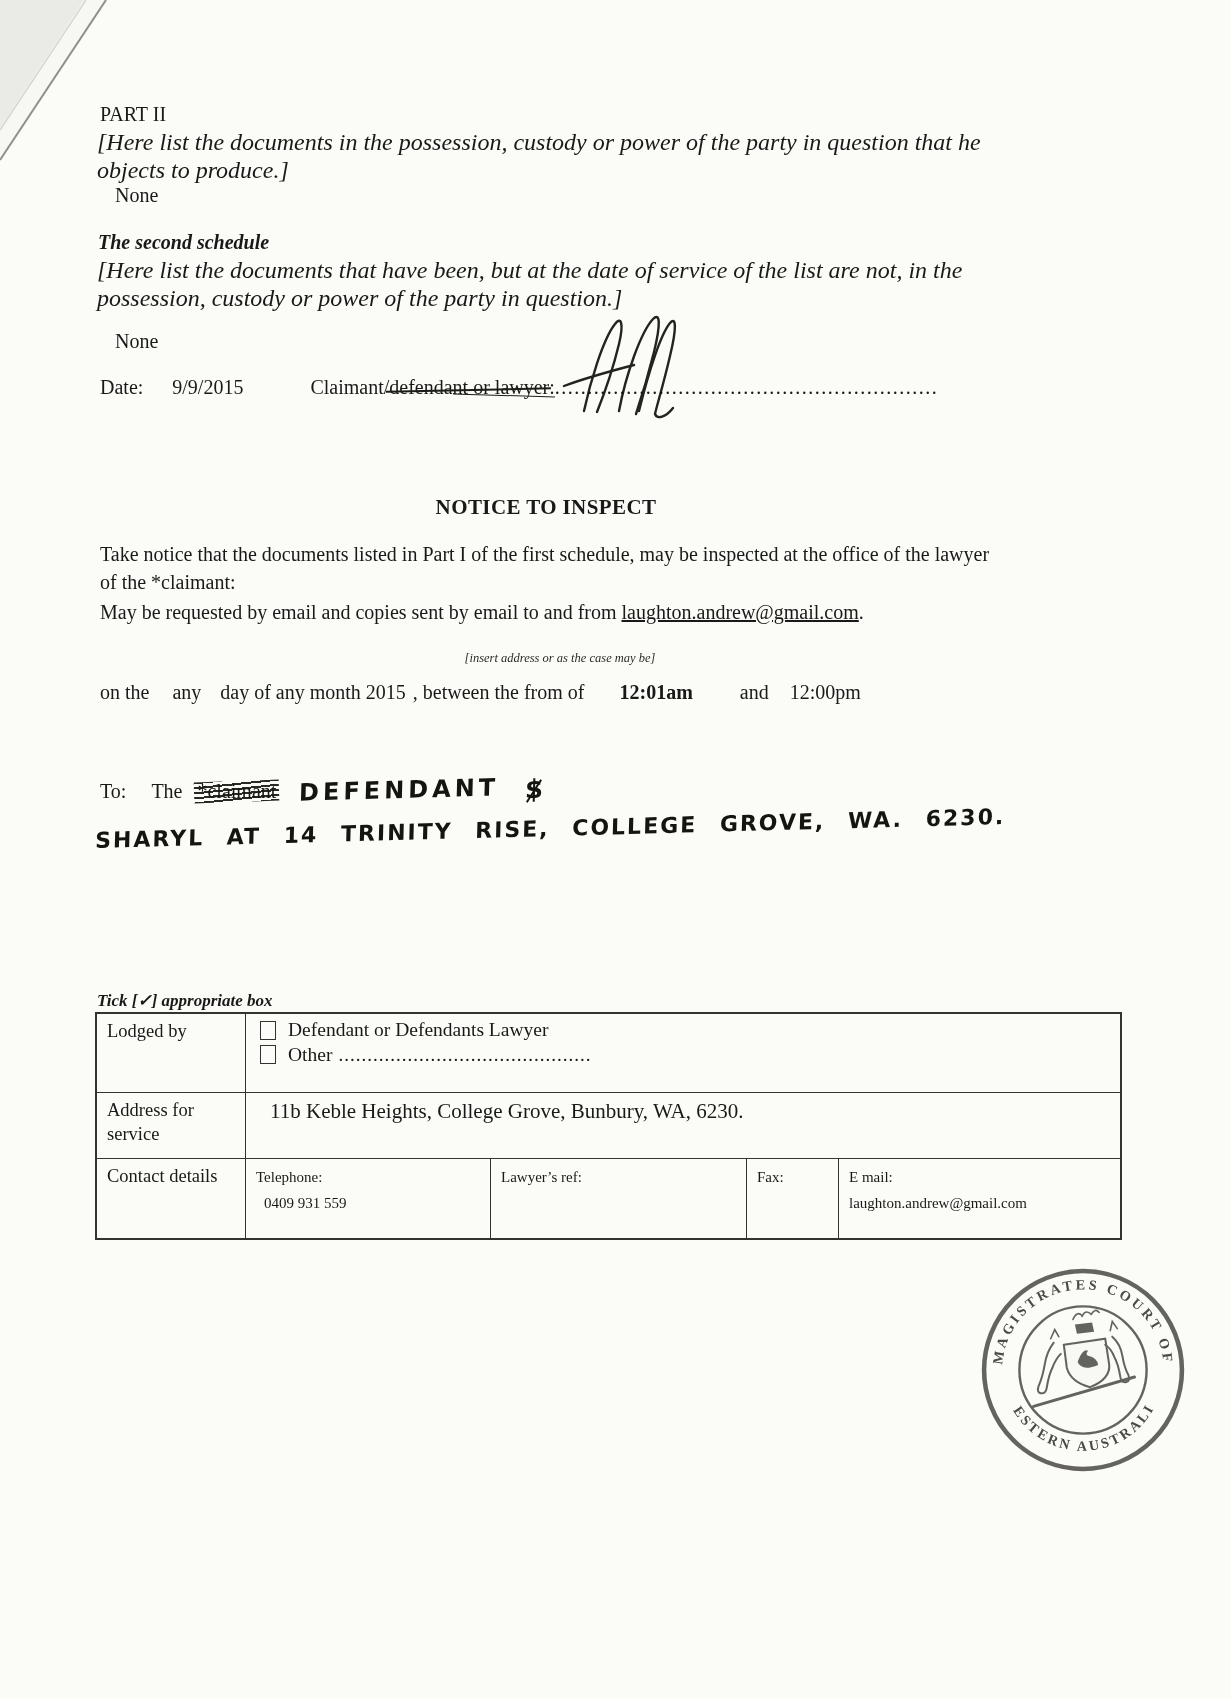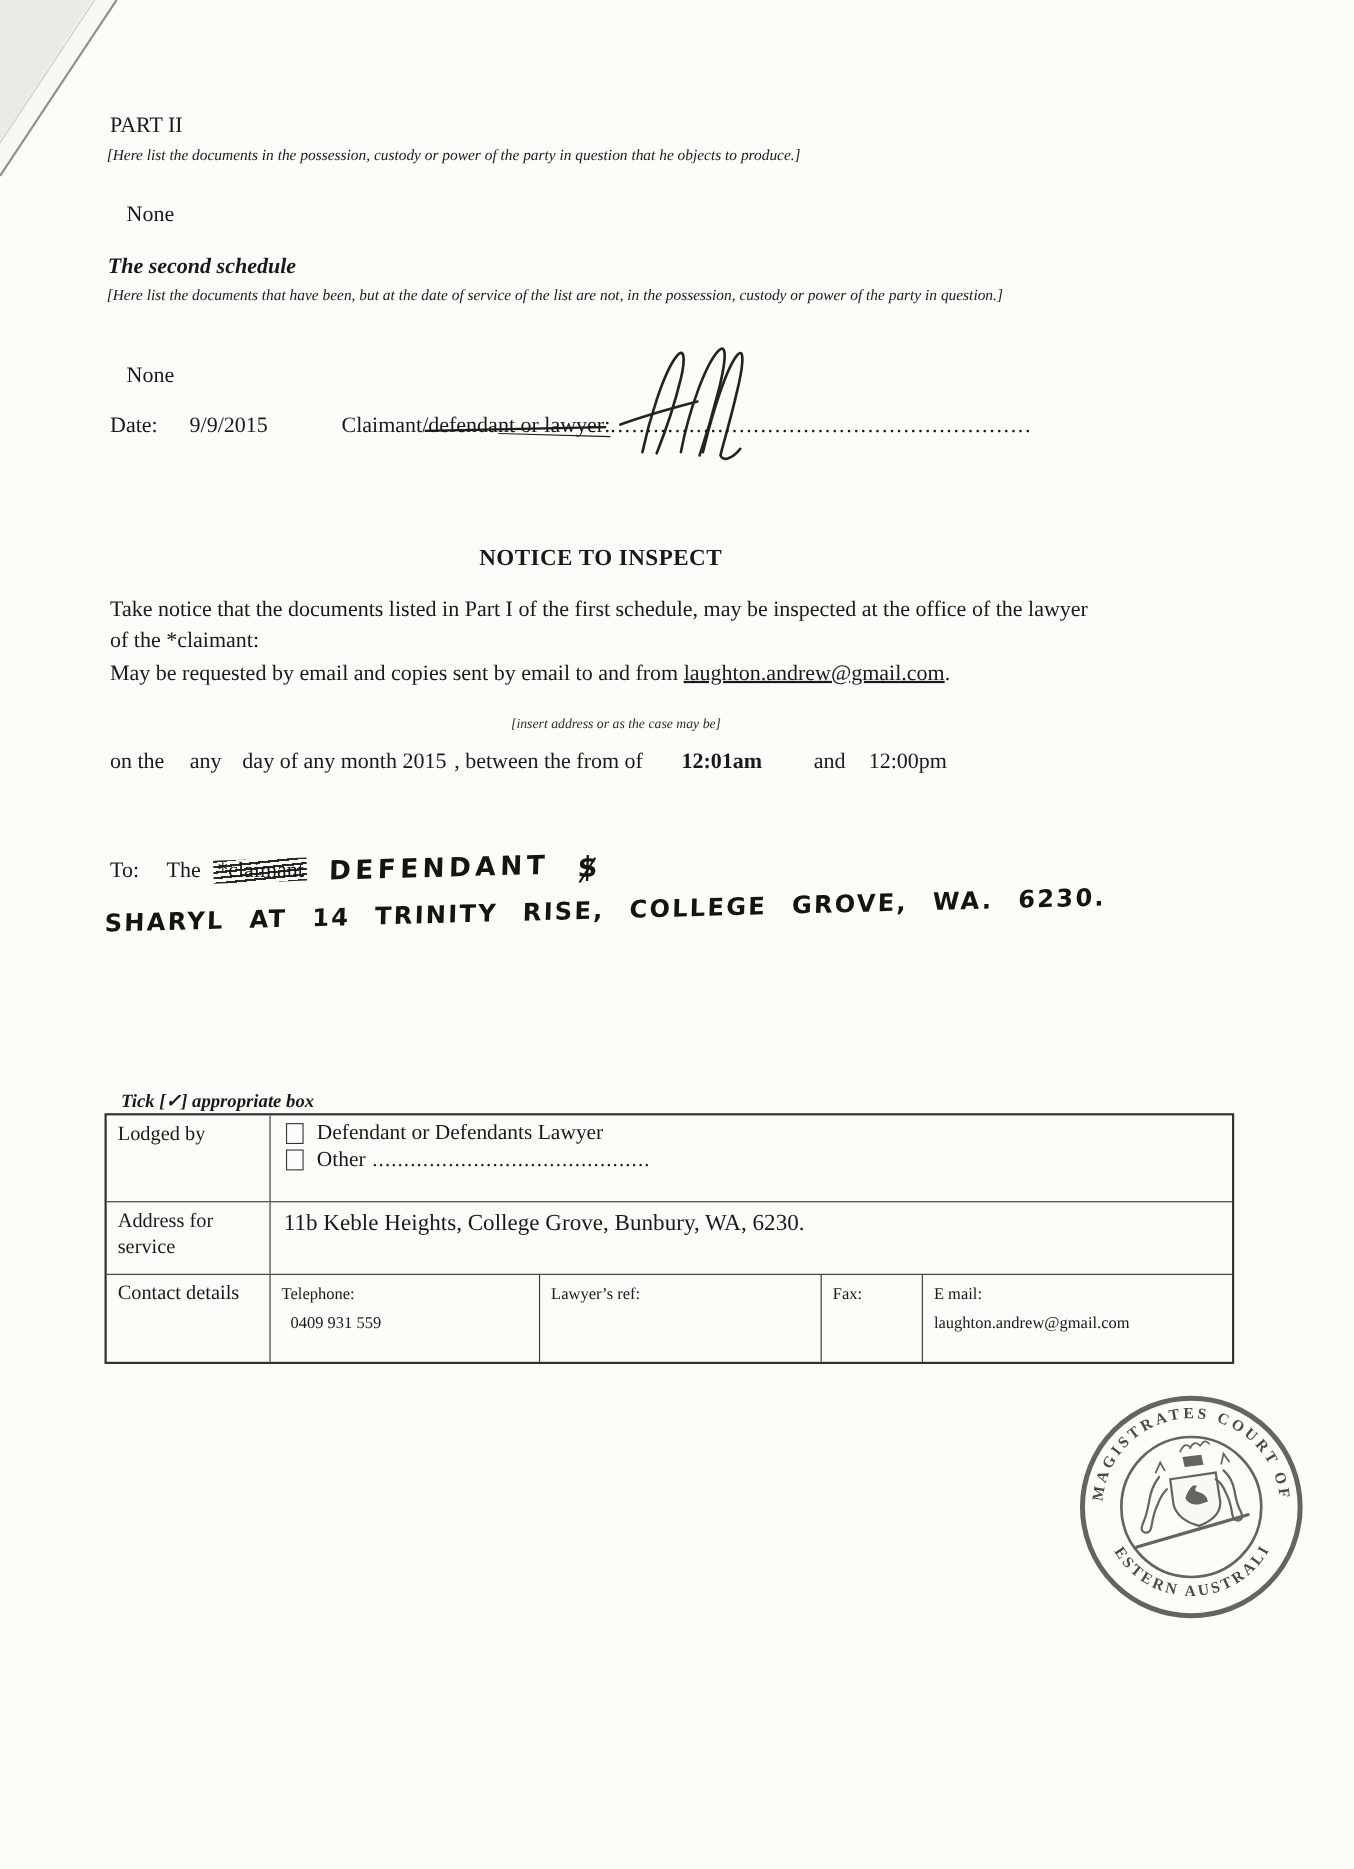--- a/index.html
+++ b/index.html
@@ -6,21 +6,21 @@
   .page{
     position:relative;
     width:1231px;height:1699px;
     background:#fbfbf8;
     font-family:"Liberation Serif", serif;
     color:#191917;
     overflow:hidden;
   }
   .abs{position:absolute;}
   .serif20{font-size:20px;line-height:27px;}
-  .instr{font-style:italic;font-size:14px;line-height:28px;width:895px;}
+  .instr{font-style:italic;font-size:24px;line-height:28px;width:895px;}
   .bold-it{font-weight:bold;font-style:italic;}
   .none-val{font-size:20px;}
   .title{font-weight:bold;font-size:21px;letter-spacing:.4px;text-align:center;}
   .small-note{font-style:italic;font-size:12.5px;text-align:center;color:#2a2a27;}
   .nowrap{white-space:nowrap;}
   .dots{letter-spacing:1.5px;display:inline-block;overflow:hidden;vertical-align:bottom;white-space:nowrap;}
   .sig-dots{width:382px;}
   .underlined{text-decoration:underline;}
   
   .struck{position:relative;display:inline-block;}
@@ -72,21 +72,21 @@
     display:inline-block;width:16px;height:19px;box-sizing:border-box;
     border:1.7px solid #33332f;margin-right:12px;flex:0 0 auto;background:#fcfcfa;
   }
   .checkbox.checked{
     background-image:
       linear-gradient(to top right, transparent 44%, #33332f 46%, #33332f 54%, transparent 56%),
       linear-gradient(to bottom right, transparent 44%, #33332f 46%, #33332f 54%, transparent 56%);
   }
   .opt-label{font-size:19.5px;}
   .opt-dots{letter-spacing:1px;display:inline-block;overflow:hidden;white-space:nowrap;width:292px;margin-left:6px;vertical-align:bottom;}
-  .addr-value{font-size:21px;padding:6px 0 0 12px;}
+  .addr-value{font-size:21px;padding:6px 0 0 24px;}
   .contact-sub{font-size:15px;line-height:26px;}
   .contact-val{padding-left:8px;}
   
   .seal-text{font-family:"Liberation Serif",serif;font-weight:bold;font-size:14px;fill:#4b4a43;letter-spacing:3.1px;}
   .seal-text-bottom{letter-spacing:2.7px;}
 </style>
 </head>
 <body>
 
 <div class="page">
@@ -146,21 +146,21 @@
   <div class="abs serif20 nowrap" style="left:100px;top:776px;">
     <span>To:</span>
     <span style="margin-left:20px;">The</span>
     <span class="scribble" style="margin-left:10px;">*claimant</span>
     <span class="hand hand-party" style="margin-left:18px;">DEFENDANT</span>
     <span class="hand crossed" style="margin-left:20px;">$</span>
   </div>
 
   <div class="abs hand hand-addr" style="left:95px;top:816px;">SHARYL AT 14 TRINITY RISE, COLLEGE GROVE, WA. 6230.</div>
 
-  <div class="abs tick-note" style="left:110px;top:990px;">Tick [✓] appropriate box</div>
+  <div class="abs tick-note" style="left:97px;top:990px;">Tick [✓] appropriate box</div>
 
   <div class="abs ltable" style="left:95px;top:1012px;">
     <div class="trow row-lodged">
       <div class="tcell tlabel">Lodged by</div>
       <div class="tcell" style="padding-top:4px;">
         <div class="opt-row">
           <span class="checkbox"></span>
           <span class="opt-label">Defendant or Defendants Lawyer</span>
         </div>
         <div class="opt-row">

